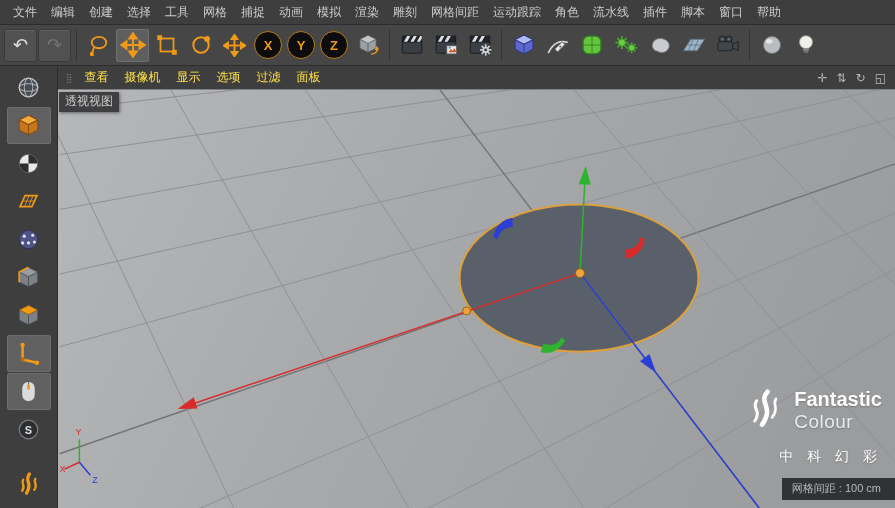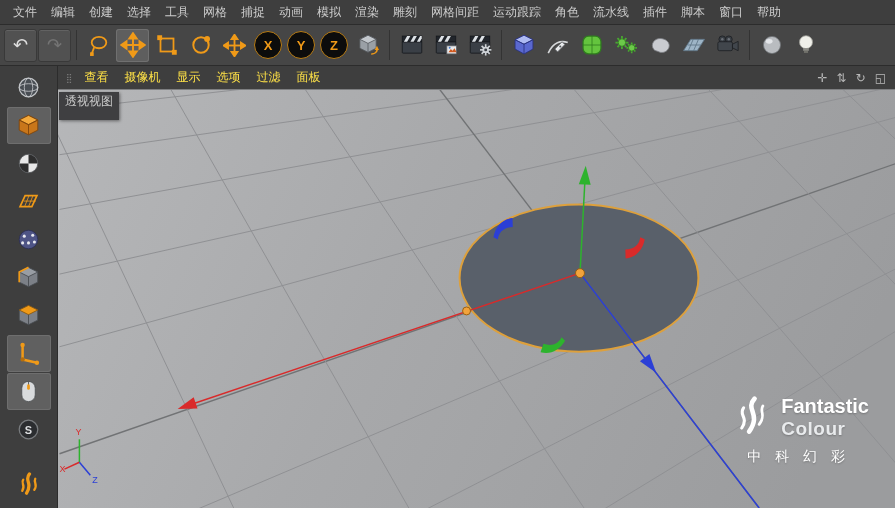--- a/index.html
+++ b/index.html
@@ -33,27 +33,27 @@
   .content{flex:1;display:flex;flex-direction:column;min-width:0}
   .vmenu{height:23px;background:#3e3e3e;border-bottom:1px solid #7e7f81;display:flex;align-items:center;padding-left:4px;flex:0 0 auto}
   .vmenu-grip{color:#7a7a7a;font-size:9px;padding:0 4px}
   .vmenu-item{color:#fde047;font-size:12px;padding:0 8px;cursor:default}
   .vmenu-icons{margin-left:auto;display:flex;gap:9px;padding-right:9px;color:#b8b8b8;font-size:12px}
   .vmenu-icons span{cursor:default}
 
   
   .viewport{position:relative;flex:1;min-height:0;background:linear-gradient(115deg,#b6b7b9 0%,#a8a9ab 40%,#9b9c9e 90%);overflow:hidden}
   #vp{position:absolute;left:0;top:0;width:100%;height:100%}
-  .vp-label{position:absolute;top:2px;left:1px;background:#3f3f41;color:#c9c9c9;font-size:12px;padding:1px 6px 10px;box-shadow:1px 1px 3px rgba(0,0,0,.45)}
-
-  .watermark{position:absolute;right:26px;bottom:42px;color:#fff;text-shadow:0 1px 2px rgba(0,0,0,.25)}
+  .vp-label{position:absolute;top:2px;left:1px;background:#3f3f41;color:#c9c9c9;font-size:12px;padding:1px 6px 2px;box-shadow:1px 1px 3px rgba(0,0,0,.45)}
+
+  .watermark{position:absolute;right:13px;bottom:42px;color:#fff;text-shadow:0 1px 2px rgba(0,0,0,.25)}
   .wm-row{display:flex;align-items:center;gap:9px}
   .wm-top{font-size:20px;font-weight:bold;line-height:1.15;color:#ffffff}
-  .wm-bottom{font-size:19px;font-weight:bold;line-height:1.15;color:#e9ebed;letter-spacing:.5px}
-  .wm-caption{margin-top:7px;text-align:center;font-size:14px;color:#ffffff;letter-spacing:5px;white-space:nowrap}
+  .wm-bottom{font-size:19px;font-weight:normal;line-height:1.15;color:#e9ebed;letter-spacing:.5px}
+  .wm-caption{margin-top:14px;text-align:right;font-size:14px;color:#ffffff;letter-spacing:5px;white-space:nowrap}
 
   .grid-status{position:absolute;right:0;bottom:8px;background:rgba(43,44,46,.94);color:#b7babd;font-size:11px;padding:3px 14px 4px 10px;white-space:nowrap}
 </style>
 </head>
 <body>
 
 <div class="app">
 
   <div class="menubar">
     <span class="menu-item">文件</span>
@@ -434,16 +434,17 @@
                 </g>
               </svg>
             <div class="wm-text">
               <div class="wm-top">Fantastic</div>
               <div class="wm-bottom">Colour</div>
             </div>
           </div>
           <div class="wm-caption">中 科 幻 彩</div>
         </div>
 
+        <div class="grid-status">网格间距 : 100 cm</div>
       </div>
     </div>
   </div>
 </div>
 
 </body></html>

